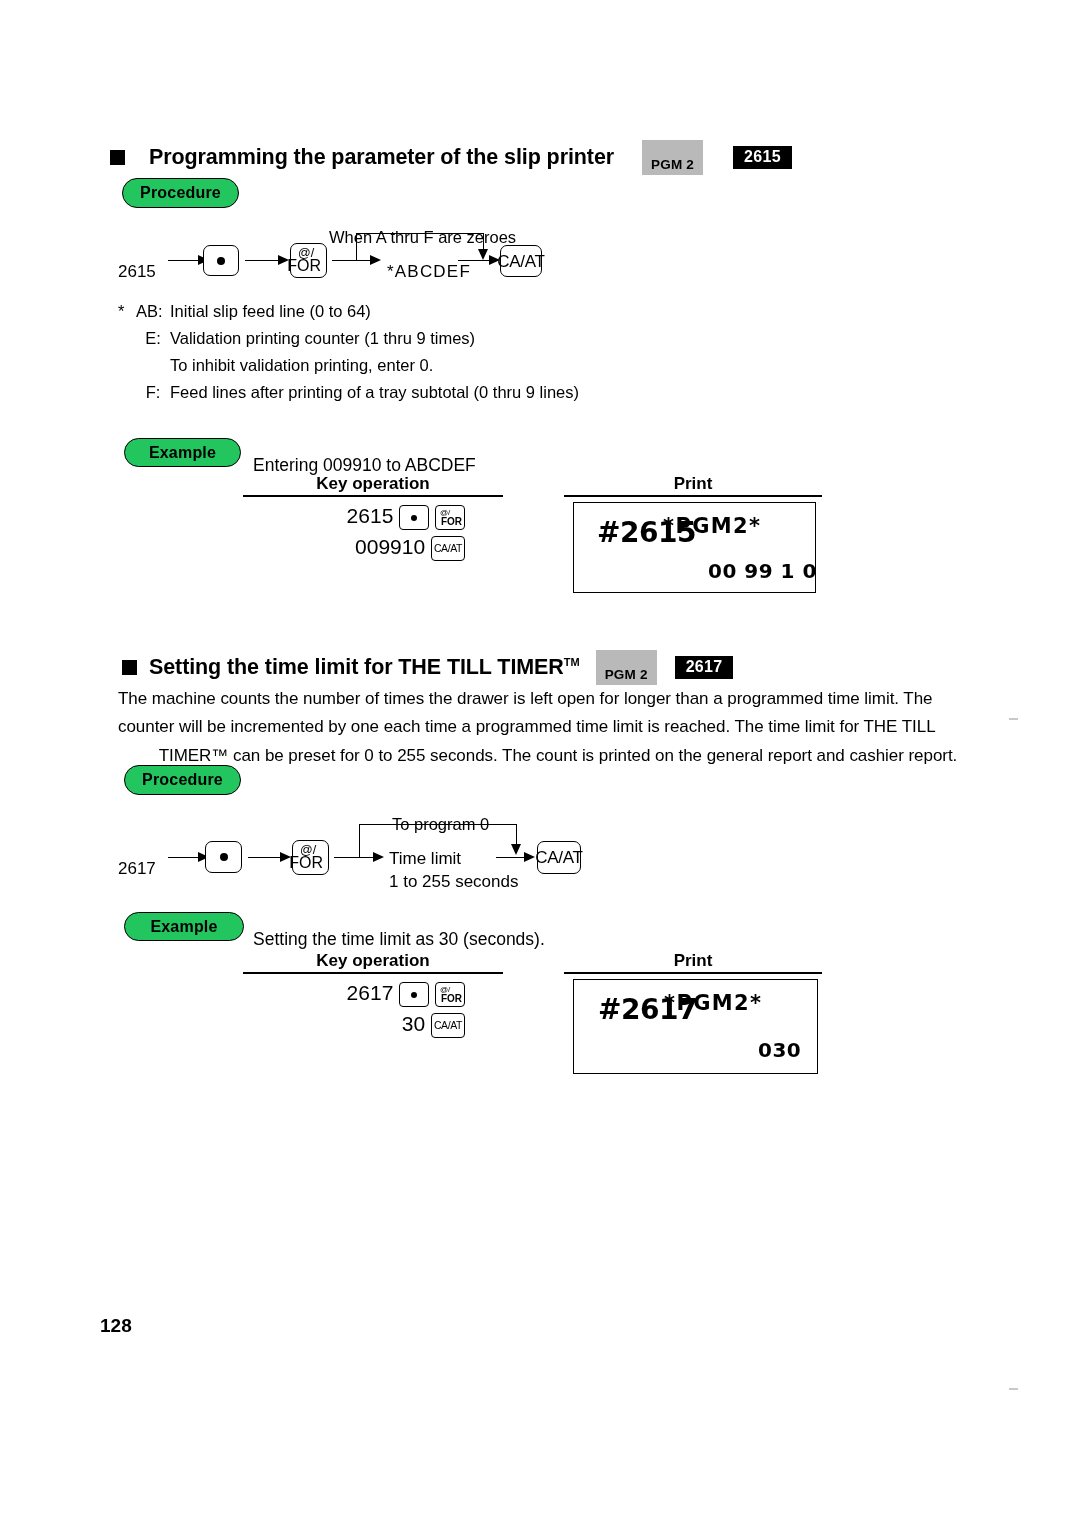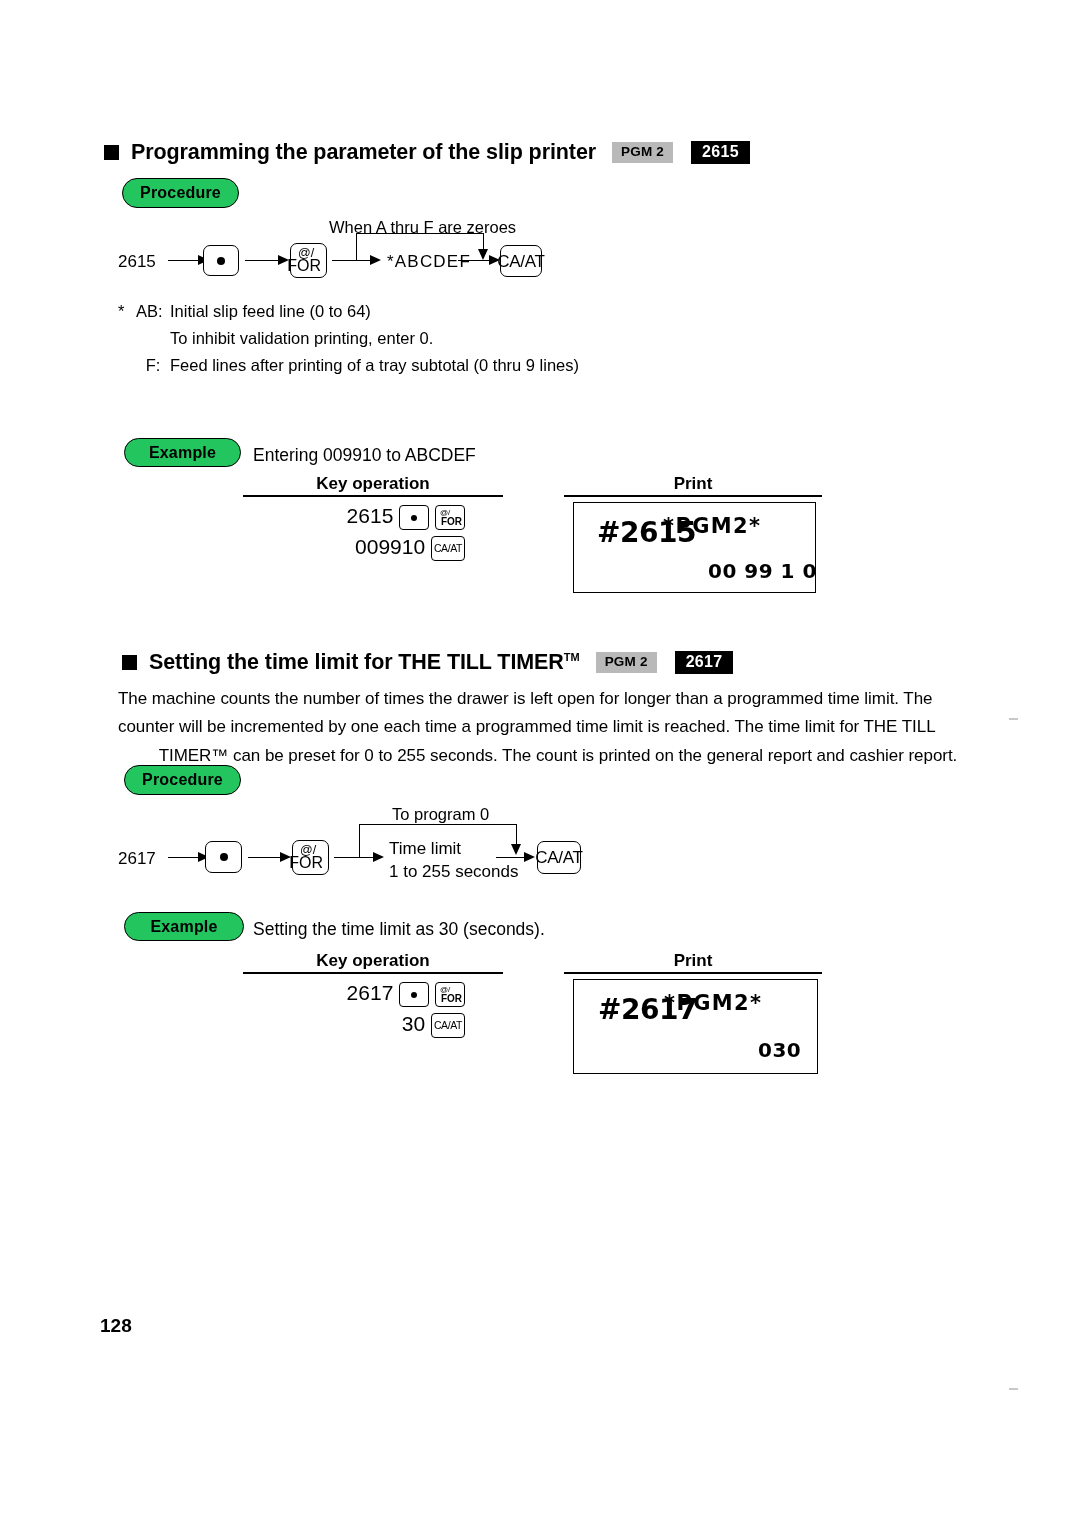--- a/index.html
+++ b/index.html
@@ -45,21 +45,21 @@
     font-size: 11px;
     vertical-align: super;
     font-weight: bold;
     letter-spacing: 0;
   }
   .badge-pgm {
     background: #b9b9b9;
     color: #000;
     font-size: 13.5px;
     font-weight: bold;
-    padding: 3px 9px 3px 9px;
+    padding: 18px 9px 3px 9px;
     margin-left: 16px;
     line-height: 1.05;
     letter-spacing: 0.2px;
   }
   .badge-code {
     background: #000;
     color: #fff;
     font-size: 16px;
     font-weight: bold;
     padding: 3px 11px 3px 11px;
@@ -83,20 +83,21 @@
     letter-spacing: 0.2px;
     box-sizing: border-box;
   }
 
   
   .t {
     position: absolute;
     white-space: nowrap;
     font-size: 16.5px;
     line-height: 1.45;
+    margin-top: 10px;
   }
   .body-p {
     position: absolute;
     font-size: 17px;
     line-height: 1.67;
     letter-spacing: -0.05px;
   }
   .legend {
     position: absolute;
     font-size: 16.5px;
@@ -235,21 +236,21 @@
   .edge-tick {
     position: absolute;
     background: #9a9a9a;
   }
 </style>
 </head>
 <body>
 
 <div class="page">
 
-  <div class="section-head" style="left:104px; top:140px;">
+  <div class="section-head" style="left:110px; top:140px;gap:12px;">
     <span class="sq-bullet"></span>
     <span class="section-title">Programming the parameter of the slip printer</span>
     <span class="badge-pgm">PGM 2</span>
     <span class="badge-code">2615</span>
   </div>
 
   <div class="pill" style="left:122px; top:178px; width:117px; height:30px;">Procedure</div>
 
   <div class="t" style="left:329px; top:216px; font-size:16.5px;">When A thru F are zeroes</div>
 
@@ -283,20 +284,23 @@
   <div class="t" style="left:387px; top:250px; font-size:17px; letter-spacing:1.2px;">*ABCDEF</div>
 
   <div class="hline" style="left:458px; top:260px; width:37px;"></div>
   <div class="arrow-r" style="left:489px; top:254.5px;"></div>
 
   <div class="key key-caat" style="left:500px; top:245px; width:42px; height:32px;">CA/AT</div>
 
   <div class="legend" style="left:118px; top:298px;">
     <span class="row">
       <span class="star">*</span><span class="lk">AB:</span><span>Initial slip feed line (0 to 64)</span>
+    </span>
+    <span class="row">
+      <span class="star"></span><span class="lk" style="text-align:center;">E:</span><span>Validation printing counter (1 thru 9 times)</span>
     </span>
     <span class="row">
       <span class="indent"></span><span>To inhibit validation printing, enter 0.</span>
     </span>
     <span class="row">
       <span class="star"></span><span class="lk" style="text-align:center;">F:</span><span>Feed lines after printing of a tray subtotal (0 thru 9 lines)</span>
     </span>
   </div>
 
   <div class="pill" style="left:124px; top:438px; width:117px; height:29px;">Example</div>

